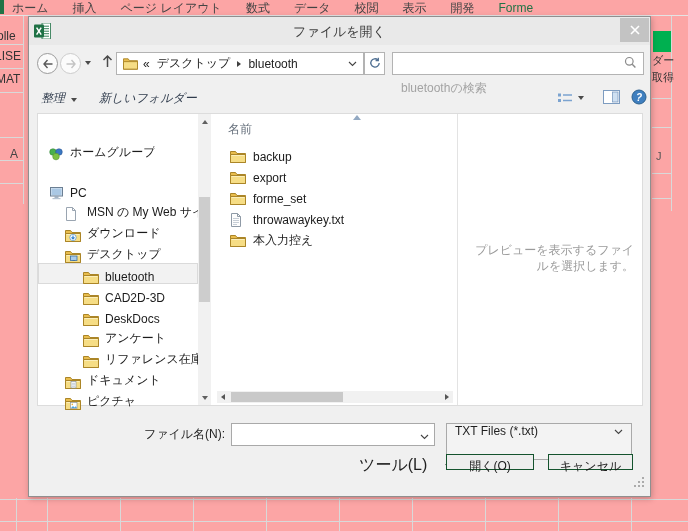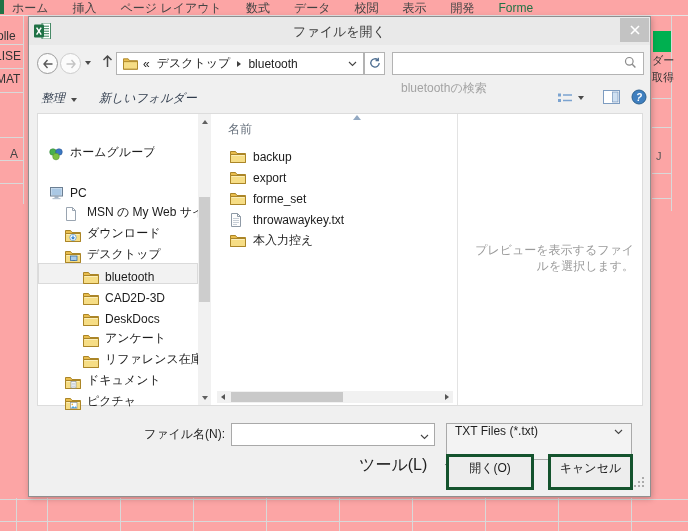--- a/index.html
+++ b/index.html
@@ -99,21 +99,21 @@
   
   .fn-label{position:absolute;left:0;top:406px;width:196px;text-align:right;font-size:12px;color:#1f1f1f;line-height:23px;}
   .fn-combo{position:absolute;left:202px;top:406px;width:204px;height:23px;background:#fff;border:1px solid #a9a9a9;
             box-sizing:border-box;display:flex;align-items:center;padding:0 5px;}
   .fn-combo input{flex:1;border:none;outline:none;font-size:12px;min-width:0;font-family:"Liberation Sans",sans-serif;}
   .ft-combo{position:absolute;left:417px;top:406px;width:186px;height:37px;background:#f3f3f3;border:1px solid #a9a9a9;
             box-sizing:border-box;display:flex;align-items:flex-start;padding:0 8px;font-size:12px;color:#1f1f1f;}
   .chev{flex:0 0 auto;margin-left:auto;}
   .tools{position:absolute;left:330px;top:437px;height:23px;display:flex;align-items:center;font-size:16px;color:#1f1f1f;cursor:default;}
   .tools .t-down{margin-left:18px;}
-  .btn{position:absolute;top:437px;height:36px;background:#ededed;border:3px solid #14532d;box-sizing:border-box;
+  .btn{position:absolute;top:437px;height:16px;background:#ededed;border:1px solid #14532d;box-sizing:border-box;
        font-size:12px;color:#1b1b1b;text-align:center;line-height:22px;cursor:default;}
   .btn-open{left:417px;width:88px;}
   .btn-cancel{left:519px;width:85px;}
   .grip{position:absolute;right:5px;bottom:4px;}
 </style>
 </head>
 <body>
 
 <div class="stage">
 

